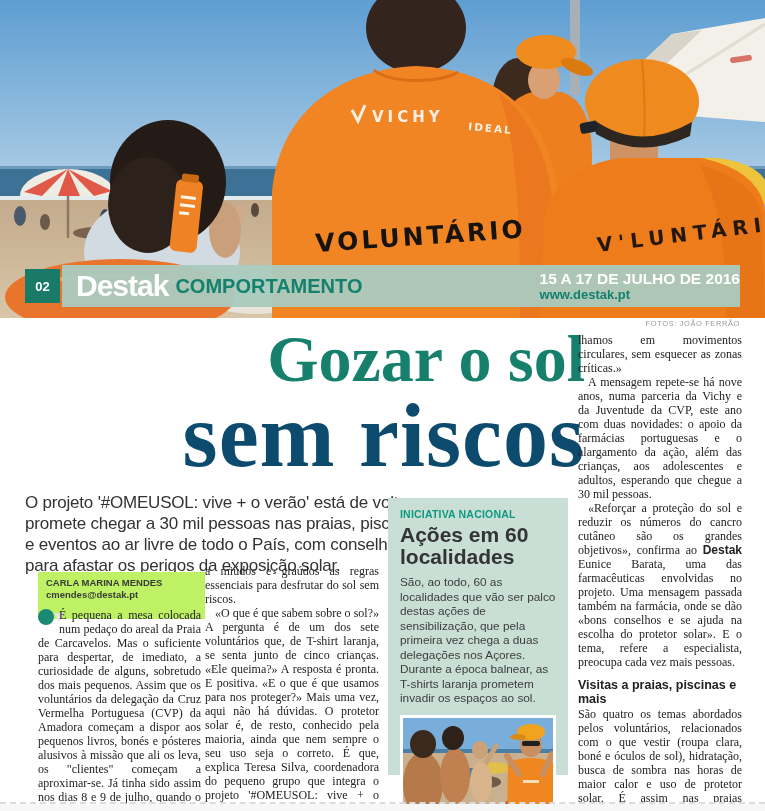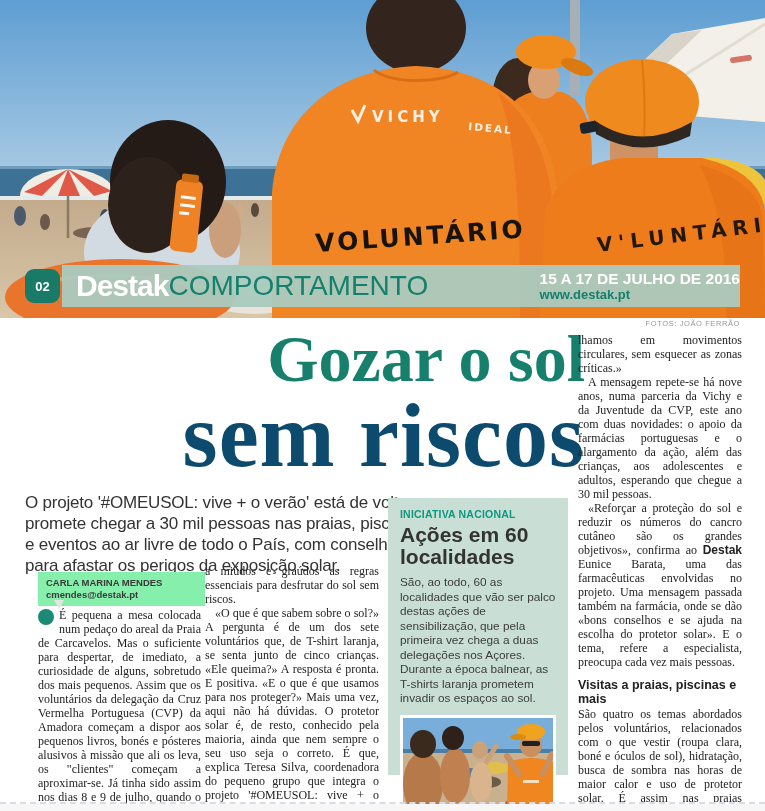--- a/index.html
+++ b/index.html
@@ -4,44 +4,44 @@
 <style>
   html,body{margin:0;padding:0;background:#fff;}
   #page{position:relative;width:765px;height:811px;background:#fff;overflow:hidden;
         font-family:"Liberation Sans",sans-serif;}
 
   
   .photo-wrap{position:absolute;top:0;left:0;width:765px;height:318px;}
 
   
   .pagenum{position:absolute;top:269px;left:25px;width:35px;height:34px;background:#187a67;
-           color:#fff;font-weight:bold;font-size:13px;display:flex;align-items:center;justify-content:center;border-radius:9px;}
+           color:#fff;font-weight:bold;font-size:13px;display:flex;align-items:center;justify-content:center;}
   .band{position:absolute;top:265px;left:62px;width:678px;height:42px;background:rgba(170,202,191,.95);
         display:flex;align-items:center;}
   .brand{color:#fff;font-weight:bold;font-size:30px;letter-spacing:-1px;margin-left:14px;line-height:42px;}
-  .section{color:#13816d;font-weight:normal;font-size:28px;letter-spacing:0;line-height:42px;}
+  .section{color:#13816d;font-weight:bold;font-size:20px;letter-spacing:0;margin-left:7px;line-height:42px;}
   .dateblock{margin-left:auto;text-align:left;padding-right:0;line-height:1;}
   .date{color:#fff;font-weight:bold;font-size:15.5px;display:block;}
   .site{color:#13816d;font-weight:bold;font-size:13px;display:block;margin-top:1px;}
 
   .credit{position:absolute;top:319px;right:25px;font-size:7.5px;color:#999;letter-spacing:.6px;}
 
   
   .headline{position:absolute;top:326px;left:20px;width:565px;text-align:right;
             font-family:"Liberation Serif",serif;font-weight:bold;}
   .h1a{font-size:66px;line-height:66px;color:#17806d;letter-spacing:0;}
   .h1b{font-size:90px;line-height:88px;color:#0c4a6e;letter-spacing:1px;}
 
   
   .lead{position:absolute;top:492px;left:25px;width:408px;font-size:17px;line-height:21px;
         color:#333;letter-spacing:-.2px;}
 
   
-  .byline{position:absolute;top:572px;left:38px;width:167px;background:#86efac;
-          padding:5px 8px 6px;box-sizing:border-box;color:#3a3a3a;}
+  .byline{position:absolute;top:572px;left:38px;width:167px;background:#bef264;
+          padding:5px 8px 19px;box-sizing:border-box;color:#3a3a3a;}
   .byline:after{content:"";position:absolute;left:16px;bottom:-8px;border:5px solid transparent;
                 border-top:9px solid #e4e4e1;}
   .author{font-size:9.5px;font-weight:bold;display:block;}
   .email{font-size:9.5px;font-weight:bold;display:block;margin-top:1px;}
 
   
   .serifcol{font-family:"Liberation Serif",serif;font-size:12px;line-height:14px;
             text-align:justify;color:#222;}
   .serifcol p{margin:0;}
   .serifcol p.ind{text-indent:10px;}

